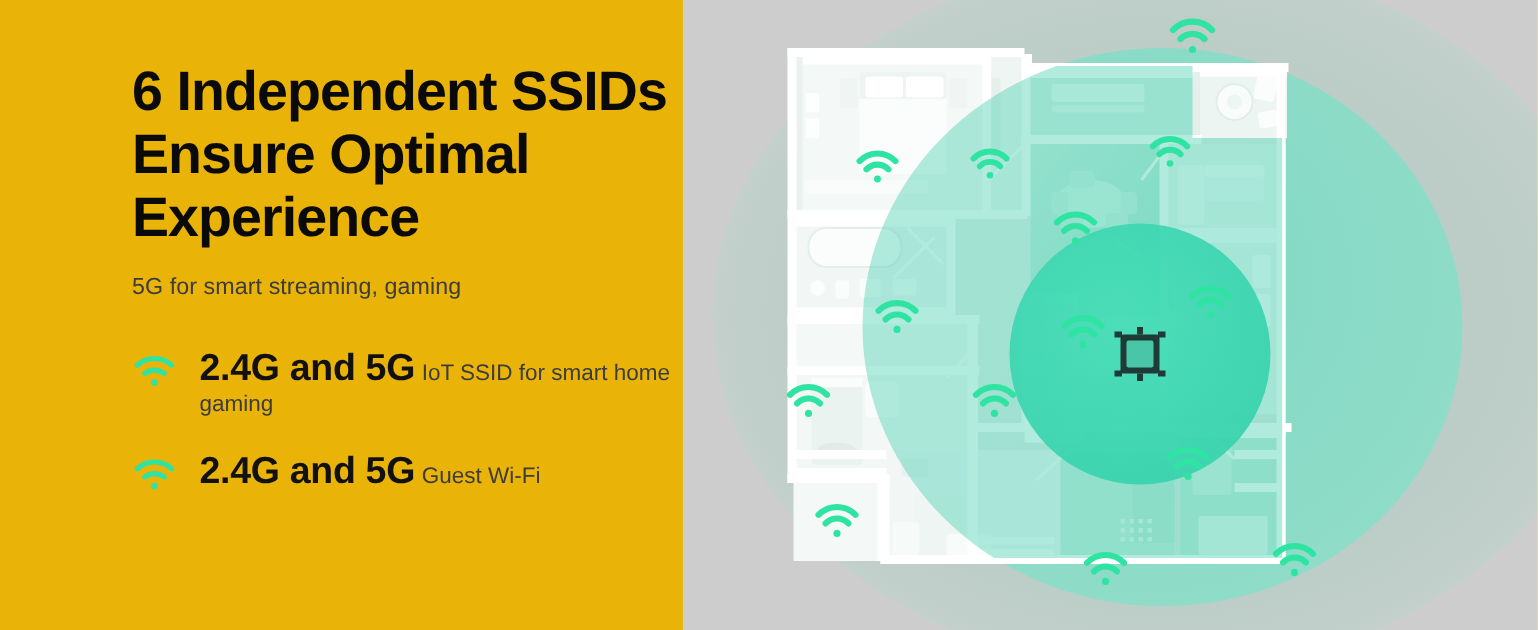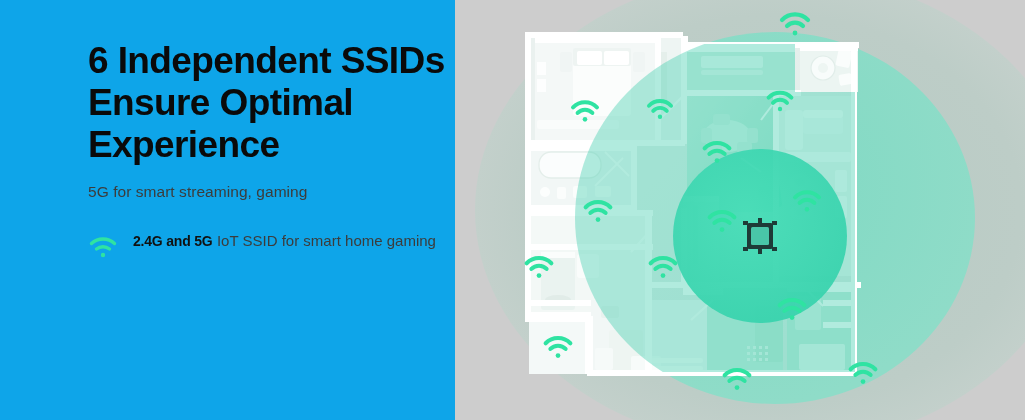--- a/index.html
+++ b/index.html
@@ -4,21 +4,21 @@
 <style>
   * { box-sizing: border-box; margin: 0; padding: 0; }
   html, body {
     width: 1025px; height: 420px;
     overflow: hidden;
     font-family: "Liberation Sans", sans-serif;
   }
   #stage {
     position: relative;
     width: 1025px; height: 420px;
-    background: #0ea5e9;
+    background: #eab308;
     overflow: hidden;
   }
 
   
   #copy {
     position: absolute;
     left: 88px; top: 40px;
     width: 400px;
     z-index: 40;
   }
@@ -48,21 +48,21 @@
     margin-bottom: 20px;
   }
   .feature-icon {
     flex: 0 0 auto;
     width: 30px; height: 24px;
     margin-top: 4px;
   }
   .feature-icon svg { display: block; width: 30px; height: 24px; }
   .feature-text { padding-top: 0; }
   .feature-title {
-    font-size: 14px;
+    font-size: 25px;
     font-weight: 700;
     color: #111111;
     letter-spacing: -0.2px;
     line-height: 1.18;
   }
   .feature-sub {
     margin-top: 5px;
     font-size: 15px;
     color: #3c3c3c;
     line-height: 1.35;
@@ -403,16 +403,29 @@
             <path d="M8.5,14 A10.5,10.5 0 0 1 21.5,14" stroke-width="3.4"></path>
             <circle cx="15" cy="20" r="2.2" fill="#2fe3a2" stroke="none"></circle>
           </svg>
         </span>
         <span class="feature-text">
           <span class="feature-title">2.4G and 5G</span>
           <span class="feature-sub">IoT SSID for smart home gaming</span>
         </span>
       </div>
 
+      <div class="feature">
+        <span class="feature-icon">
+          <svg viewBox="0 0 30 24" fill="none" stroke="#2fe3a2" stroke-linecap="round">
+            <path d="M3.5,8.5 A17,17 0 0 1 26.5,8.5" stroke-width="3.4"></path>
+            <path d="M8.5,14 A10.5,10.5 0 0 1 21.5,14" stroke-width="3.4"></path>
+            <circle cx="15" cy="20" r="2.2" fill="#2fe3a2" stroke="none"></circle>
+          </svg>
+        </span>
+        <span class="feature-text">
+          <span class="feature-title">2.4G and 5G</span>
+          <span class="feature-sub">Guest Wi-Fi</span>
+        </span>
+      </div>
 
     </div>
   </div>
 </div>
 
 </body></html>

